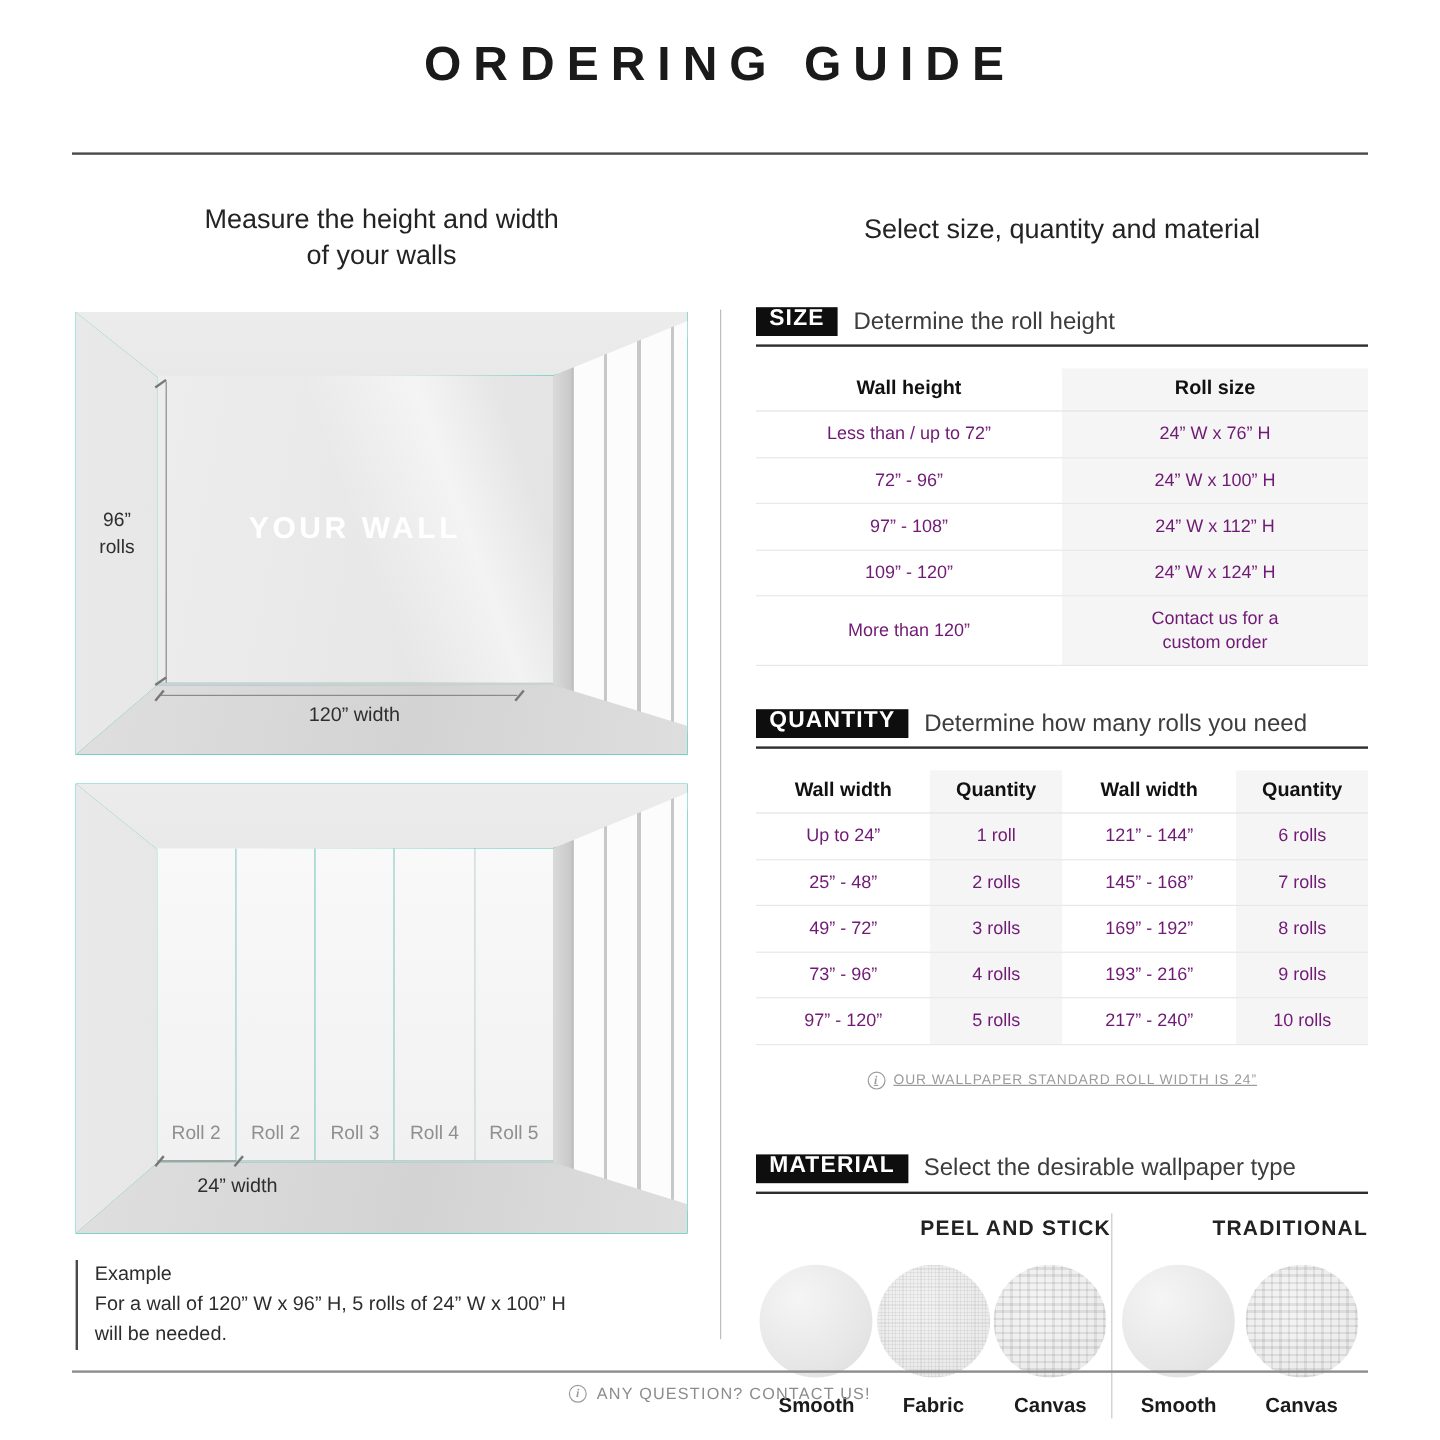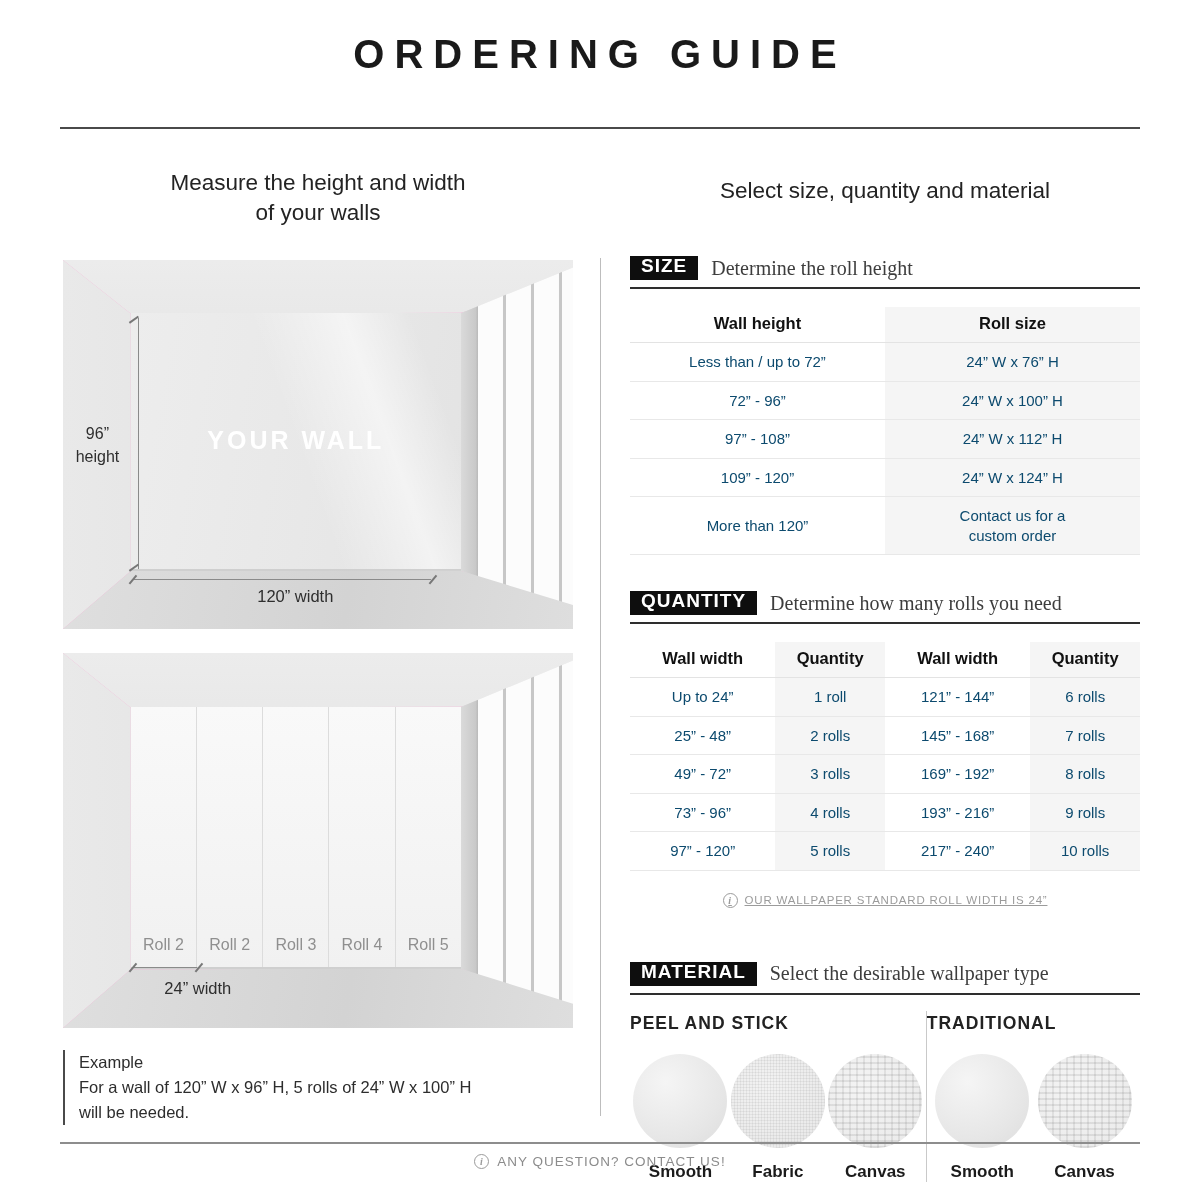--- a/index.html
+++ b/index.html
@@ -15,21 +15,21 @@
   .col-divider { position:absolute; left:600px; top:258px; height:858px; width:1px; background:#bdbdbd; }
 
   
   .left-col  { position:absolute; left:63px;  top:160px; width:510px; }
   .right-col { position:absolute; left:630px; top:160px; width:510px; }
   .col-heading { text-align:center; font-size:22.5px; line-height:30px; color:#232323; font-weight:500; }
   .left-col .col-heading { margin-top:8px; }
   .right-col .col-heading { margin-top:16px; }
 
   
-  .room { position:relative; width:510px; background:#f9a8d4; overflow:hidden; }
+  .room { position:relative; width:510px; background:#14b8a6; overflow:hidden; }
   .room-1 { height:369px; margin-top:32px; }
   .room-2 { height:375px; margin-top:24px; }
   .ceiling { position:absolute; inset:0;
     clip-path:polygon(0 0, 100% 0, 100% 6%, 78% 14.3%, 13.3% 14.6%);
     background:linear-gradient(to bottom, #ececec, #d6d6d6); }
   .wall-left { position:absolute; inset:0;
     clip-path:polygon(0 0, 13.3% 14.6%, 13.3% 84.3%, 0 100%);
     background:linear-gradient(to right, #e9e9e9, #d9d9d9); }
   .wall-back { position:absolute; left:13.3%; right:22%; top:14.4%; bottom:15.8%;
     background:linear-gradient(100deg, #ededed 0%, #e8e8e8 55%, #e3e3e3 100%);
@@ -78,43 +78,43 @@
   .example { margin-top:22px; border-left:2px solid #4a4a4a; padding-left:14px;
     font-size:16.5px; line-height:25px; color:#2d2d2d; }
 
   
   .section-size { margin-top:50px; }
   .section-quantity { margin-top:36px; }
   .section-material { margin-top:54px; }
   .badge-row { display:flex; align-items:center; gap:13px; border-bottom:2px solid #2e2e2e; padding-bottom:7px; }
   .badge { background:#0e0e0e; color:#fff; font-weight:700; font-size:19px; letter-spacing:1px;
     padding:0 11px 5px; line-height:1; }
-  .badge-subtitle { font-size:20px; color:#3d3d3d;font-family:Liberation Serif, serif; }
+  .badge-subtitle { font-size:20px; color:#3d3d3d; }
 
   table { width:100%; border-collapse:collapse; margin-top:18px; table-layout:fixed; }
   th { font-size:16.5px; font-weight:700; color:#111; padding:7px 4px 9px; border-bottom:1px solid #e3e3e3; }
-  td { font-size:15px; color:#0c4a6e; text-align:center; padding:9px 4px; border-bottom:1px solid #e8e8e8;
+  td { font-size:15px; color:#701a75; text-align:center; padding:9px 4px; border-bottom:1px solid #e8e8e8;
     white-space:pre-line; line-height:1.3; }
   .stripe { background:#f5f5f5; }
   .size-table col { width:50%; }
   .qty-table .c-wall { width:28.5%; } .qty-table .c-qty { width:21.5%; }
 
   .table-note { margin-top:22px; display:flex; align-items:center; justify-content:center; gap:7px;
     font-size:11.5px; letter-spacing:.8px; color:#9b9b9b;text-decoration:underline; }
   .info-icon { display:inline-flex; align-items:center; justify-content:center;
     width:15px; height:15px; border:1px solid #9b9b9b; border-radius:50%;
     font-size:10px; color:#9b9b9b; font-weight:600; flex:0 0 auto; }
   .info-icon::before { content:"i"; font-family:"Liberation Serif", serif; font-style:italic; }
 
   
   .material-groups { display:flex; margin-top:16px; }
   .material-group { padding-top:2px; }
   .material-group.g0 { width:58%; }
   .material-group.g1 { width:42%; border-left:1px solid #c9c9c9; }
-  .group-name { text-align:left; font-size:17.5px; font-weight:600; letter-spacing:1px; color:#222; }
+  .group-name { text-align:right; font-size:17.5px; font-weight:600; letter-spacing:1px; color:#222; }
   .swatch-row { display:flex; justify-content:space-evenly; margin-top:20px; }
   .swatch { display:flex; flex-direction:column; align-items:center; }
   .swatch-circle { width:94px; height:94px; border-radius:50%; }
   .swatch-circle.smooth { background:radial-gradient(circle at 35% 30%, #f5f5f5, #e6e6e6 65%, #dcdcdc 100%); }
   .swatch-circle.fabric { background:
       repeating-linear-gradient(0deg,  rgba(0,0,0,.05) 0 1px, rgba(255,255,255,0) 1px 3px),
       repeating-linear-gradient(90deg, rgba(0,0,0,.05) 0 1px, rgba(255,255,255,0) 1px 3px),
       radial-gradient(circle at 40% 35%, #f2f2f2, #e7e7e7); }
   .swatch-circle.canvas { background:
       repeating-linear-gradient(0deg,  rgba(0,0,0,.08) 0 2px, rgba(255,255,255,0) 2px 6px),
@@ -149,21 +149,21 @@
         <span class="wall-text">YOUR WALL</span>
       </div>
       <div class="window-wall">
         <div class="window-pier"></div>
         <div class="window-panes"></div>
       </div>
       <div class="floor"></div>
       <div class="dim-line dim-v"></div>
       <div class="height-label">
         <div>96”</div>
-        <div>height</div>
+        <div>rolls</div>
       </div>
       <div class="dim-line dim-h"></div>
       <div class="width-label">120” width</div>
     </div>
 
     <div class="room room-2">
       <div class="ceiling"></div>
       <div class="wall-left"></div>
       <div class="strips">
           <div class="strip">

